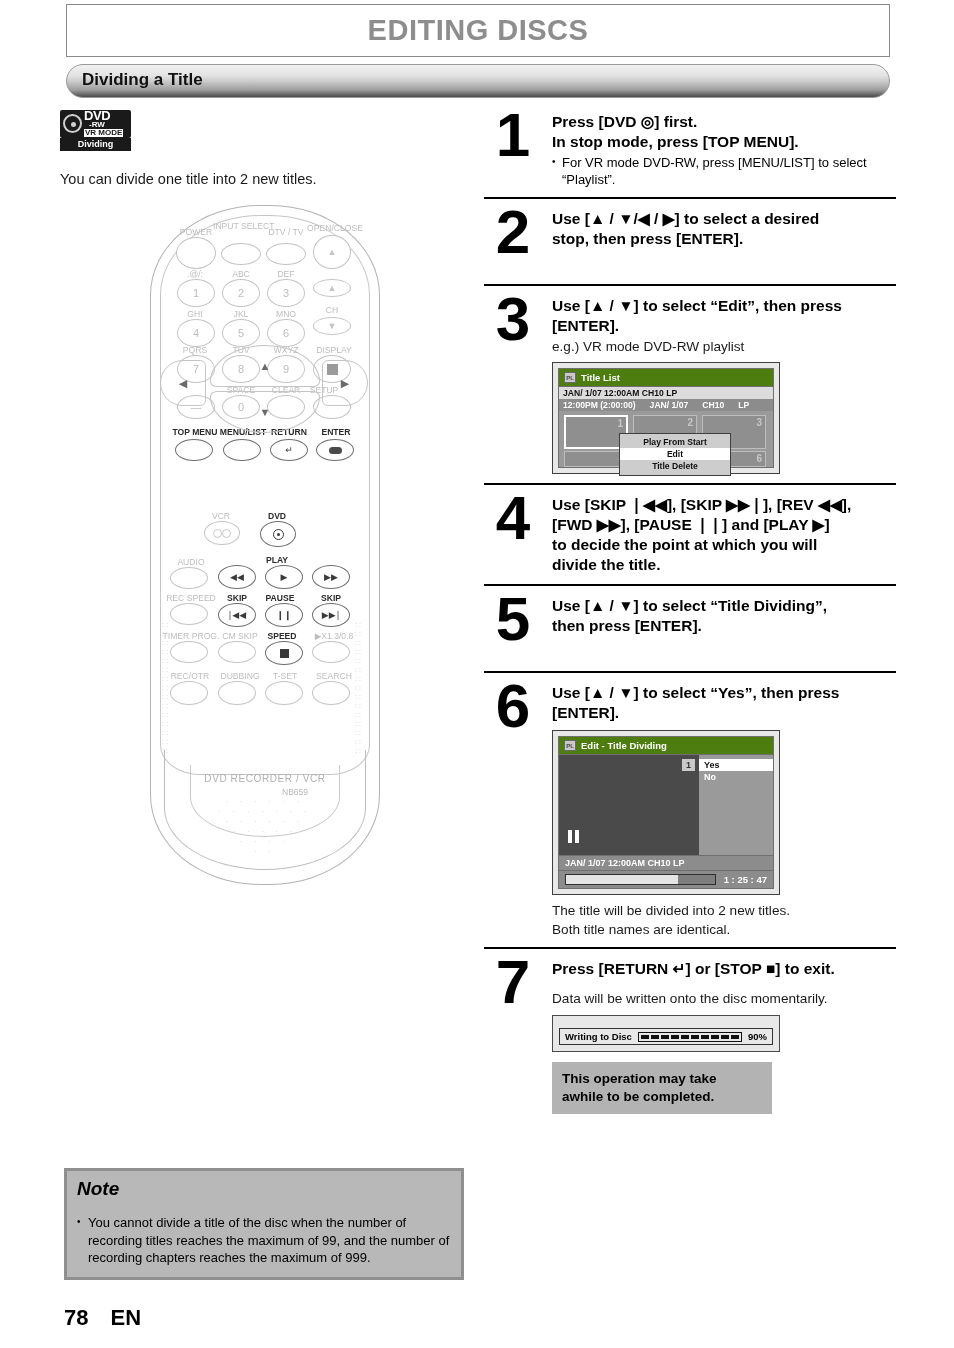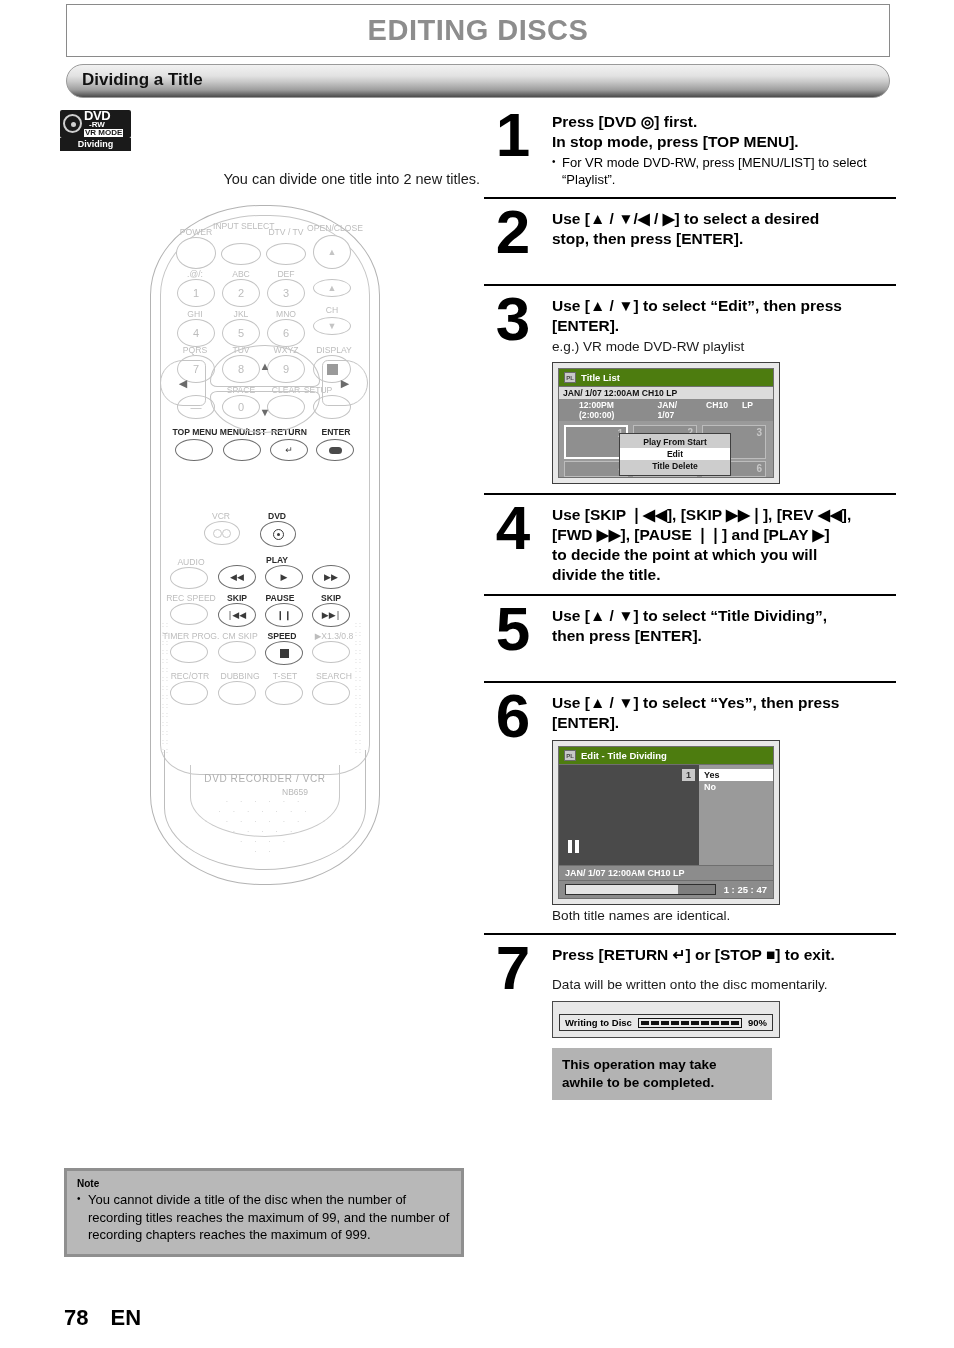--- a/index.html
+++ b/index.html
@@ -52,21 +52,21 @@
     content:""; position:absolute; left:6px; top:6px; width:5px; height:5px;
     border-radius:50%; background:#cfcfcf;
   }
   .dvd-logo .l1 { position:absolute; left:24px; top:0px; font-size:13px; font-weight:bold; letter-spacing:-.4px; line-height:12px;}
   .dvd-logo .l2 { position:absolute; left:29px; top:11px; font-size:8px; font-weight:bold; line-height:8px;}
   .dvd-logo .l3 { position:absolute; left:24px; top:19px; font-size:8px; font-weight:bold; line-height:8px; background:#fff; color:#1a1a1a; padding:0 1px;}
   .dvd-logo-sub {
     width:71px; text-align:center; font-size:9px; font-weight:bold;
     color:#fff; background:#1a1a1a; margin-top:0px; padding:1px 0 2px;
   }
-  .intro-text { margin-top:20px; font-size:14.5px; color:#1a1a1a;text-align:right; }
+  .intro-text { margin-top:20px; font-size:14.5px; color:#1a1a1a; }
 
   
   .remote-wrap { position:absolute; left:150px; top:205px; width:240px; height:690px; }
   .remote-outer{
     position:absolute; left:0; top:0; width:230px; height:680px;
     border:1.2px solid #b3b3b3; border-radius:110px/90px;
   }
   .remote-inner{
     position:absolute; left:10px; top:10px; width:210px; height:560px;
     border:1px solid #c6c6c6; border-radius:100px 100px 40px 40px/80px 80px 30px 30px;
@@ -148,21 +148,21 @@
     padding:3px 5px; display:flex; align-items:center; gap:5px;
     border:1px solid #6f6f6f;
   }
   .pl-icon{
     width:12px; height:11px; background:#c9c9c9; border:1px solid #6a6a6a;
     font-size:6px; color:#444; display:flex; align-items:center; justify-content:center;
     font-weight:bold; line-height:6px;
   }
   .tl-body{ background:#9a9a9a; border:1px solid #6f6f6f; border-top:none; position:relative; }
   .tl-row1{ background:#dcdcdc; color:#111; font-size:8.6px; font-weight:bold; padding:1px 4px;}
-  .tl-row2{ background:#8c8c8c; color:#fff; font-size:8.6px; font-weight:bold; padding:1px 20px; display:flex; gap:14px;}
+  .tl-row2{ background:#8c8c8c; color:#fff; font-size:8.6px; font-weight:bold; padding:1px 4px; display:flex; gap:14px;}
   .thumbs{ display:flex; gap:5px; padding:4px 5px 0; }
   .thumb{
     width:64px; height:34px; background:#8f8f8f; border:1.2px solid #bdbdbd;
     position:relative;
   }
   .thumb.sel{ border:2px solid #fff; }
   .thumb span{ position:absolute; right:3px; top:1px; font-size:10px; color:#c7c7c7; font-weight:bold;}
   .thumbs2{ display:flex; gap:5px; padding:2px 5px 0; }
   .popup{
     position:absolute; left:60px; top:46px; width:112px; background:#cdcdcd;
@@ -217,21 +217,21 @@
   .notice-box{
     width:220px; background:#b3b3b3; margin-top:10px; padding:8px 10px;
     font-size:13.5px; font-weight:bold; line-height:18px; color:#000;
   }
 
   
   .note-box{
     position:absolute; left:64px; top:1168px; width:400px;
     background:#b8b8b8; border:3px solid #8f8f8f; padding:7px 10px 10px;
   }
-  .note-title{ font-size:10px; font-weight:bold; margin-bottom:2px;}
+  .note-title{ font-size:19px; font-weight:bold; font-style:italic; margin-bottom:14px;}
   .note-list{ margin:0; padding:0; list-style:none;}
   .note-list li{ font-size:13px; line-height:17.5px; position:relative; padding-left:11px;}
   .note-list li::before{ content:"\2022"; position:absolute; left:0; top:-1px; font-size:10px;}
 
   .footer{ position:absolute; left:64px; top:1305px; font-size:22px; font-weight:bold;}
   .footer span{ margin-right:22px; }
 </style>
 </head>
 <body>
 
@@ -305,21 +305,21 @@
   <div class="btn-label" style="left:158px;top:140px;width:52px;">DISPLAY</div>
   <div class="btn oval" style="left:163px;top:150px;width:38px;height:28px;">
       <span style="width:11px;height:11px;background:#9a9a9a;display:block;"></span>
     </div>
 
   <div class="btn oval num" style="left:27px;top:190px;width:38px;height:24px;">—</div>
   <div class="btn-label" style="left:68px;top:180px;width:46px;">SPACE</div>
   <div class="btn oval num" style="left:72px;top:190px;width:38px;height:24px;">0</div>
   <div class="btn-label" style="left:113px;top:180px;width:46px;">CLEAR</div>
   <div class="btn oval" style="left:117px;top:190px;width:38px;height:24px;"></div>
-  <div class="btn-label" style="left:142px;top:180px;width:52px;">SETUP</div>
+  <div class="btn-label" style="left:148px;top:180px;width:52px;">SETUP</div>
   <div class="btn oval" style="left:163px;top:190px;width:38px;height:24px;"></div>
 
   <div class="btn-label on" style="left:16px;top:222px;width:58px;">TOP MENU</div>
   <div class="btn oval on" style="left:25px;top:234px;width:38px;height:22px;"></div>
   <div class="btn-label on" style="left:62px;top:222px;width:62px;">MENU/LIST</div>
   <div class="btn oval on" style="left:73px;top:234px;width:38px;height:22px;"></div>
   <div class="btn-label on" style="left:112px;top:222px;width:54px;">RETURN</div>
   <div class="btn oval on" style="left:120px;top:234px;width:38px;height:22px;">↵</div>
   <div class="btn-label on" style="left:160px;top:222px;width:52px;">ENTER</div>
   <div class="btn oval on" style="left:166px;top:234px;width:38px;height:22px;">
@@ -493,20 +493,21 @@
       </div>
       <div class="ed-info">JAN/ 1/07 12:00AM CH10   LP</div>
       <div class="ed-seek">
         <div class="bar">
             <i id="seekfill" style="width: 75%;"></i>
           </div>
         <div class="time">1 : 25 : 47</div>
       </div>
     </div>
 
+    <p style="margin-top:7px;">The title will be divided into 2 new titles.</p>
     <p>Both title names are identical.</p>
   </div>
   <div class="divider"></div>
 
   <div class="step">
     <div class="num-big">7</div>
     <h3>Press [RETURN ↵] or [STOP ■] to exit.</h3>
     <p style="margin-top:11px;">Data will be written onto the disc momentarily.</p>
 
     <div class="write-box">

